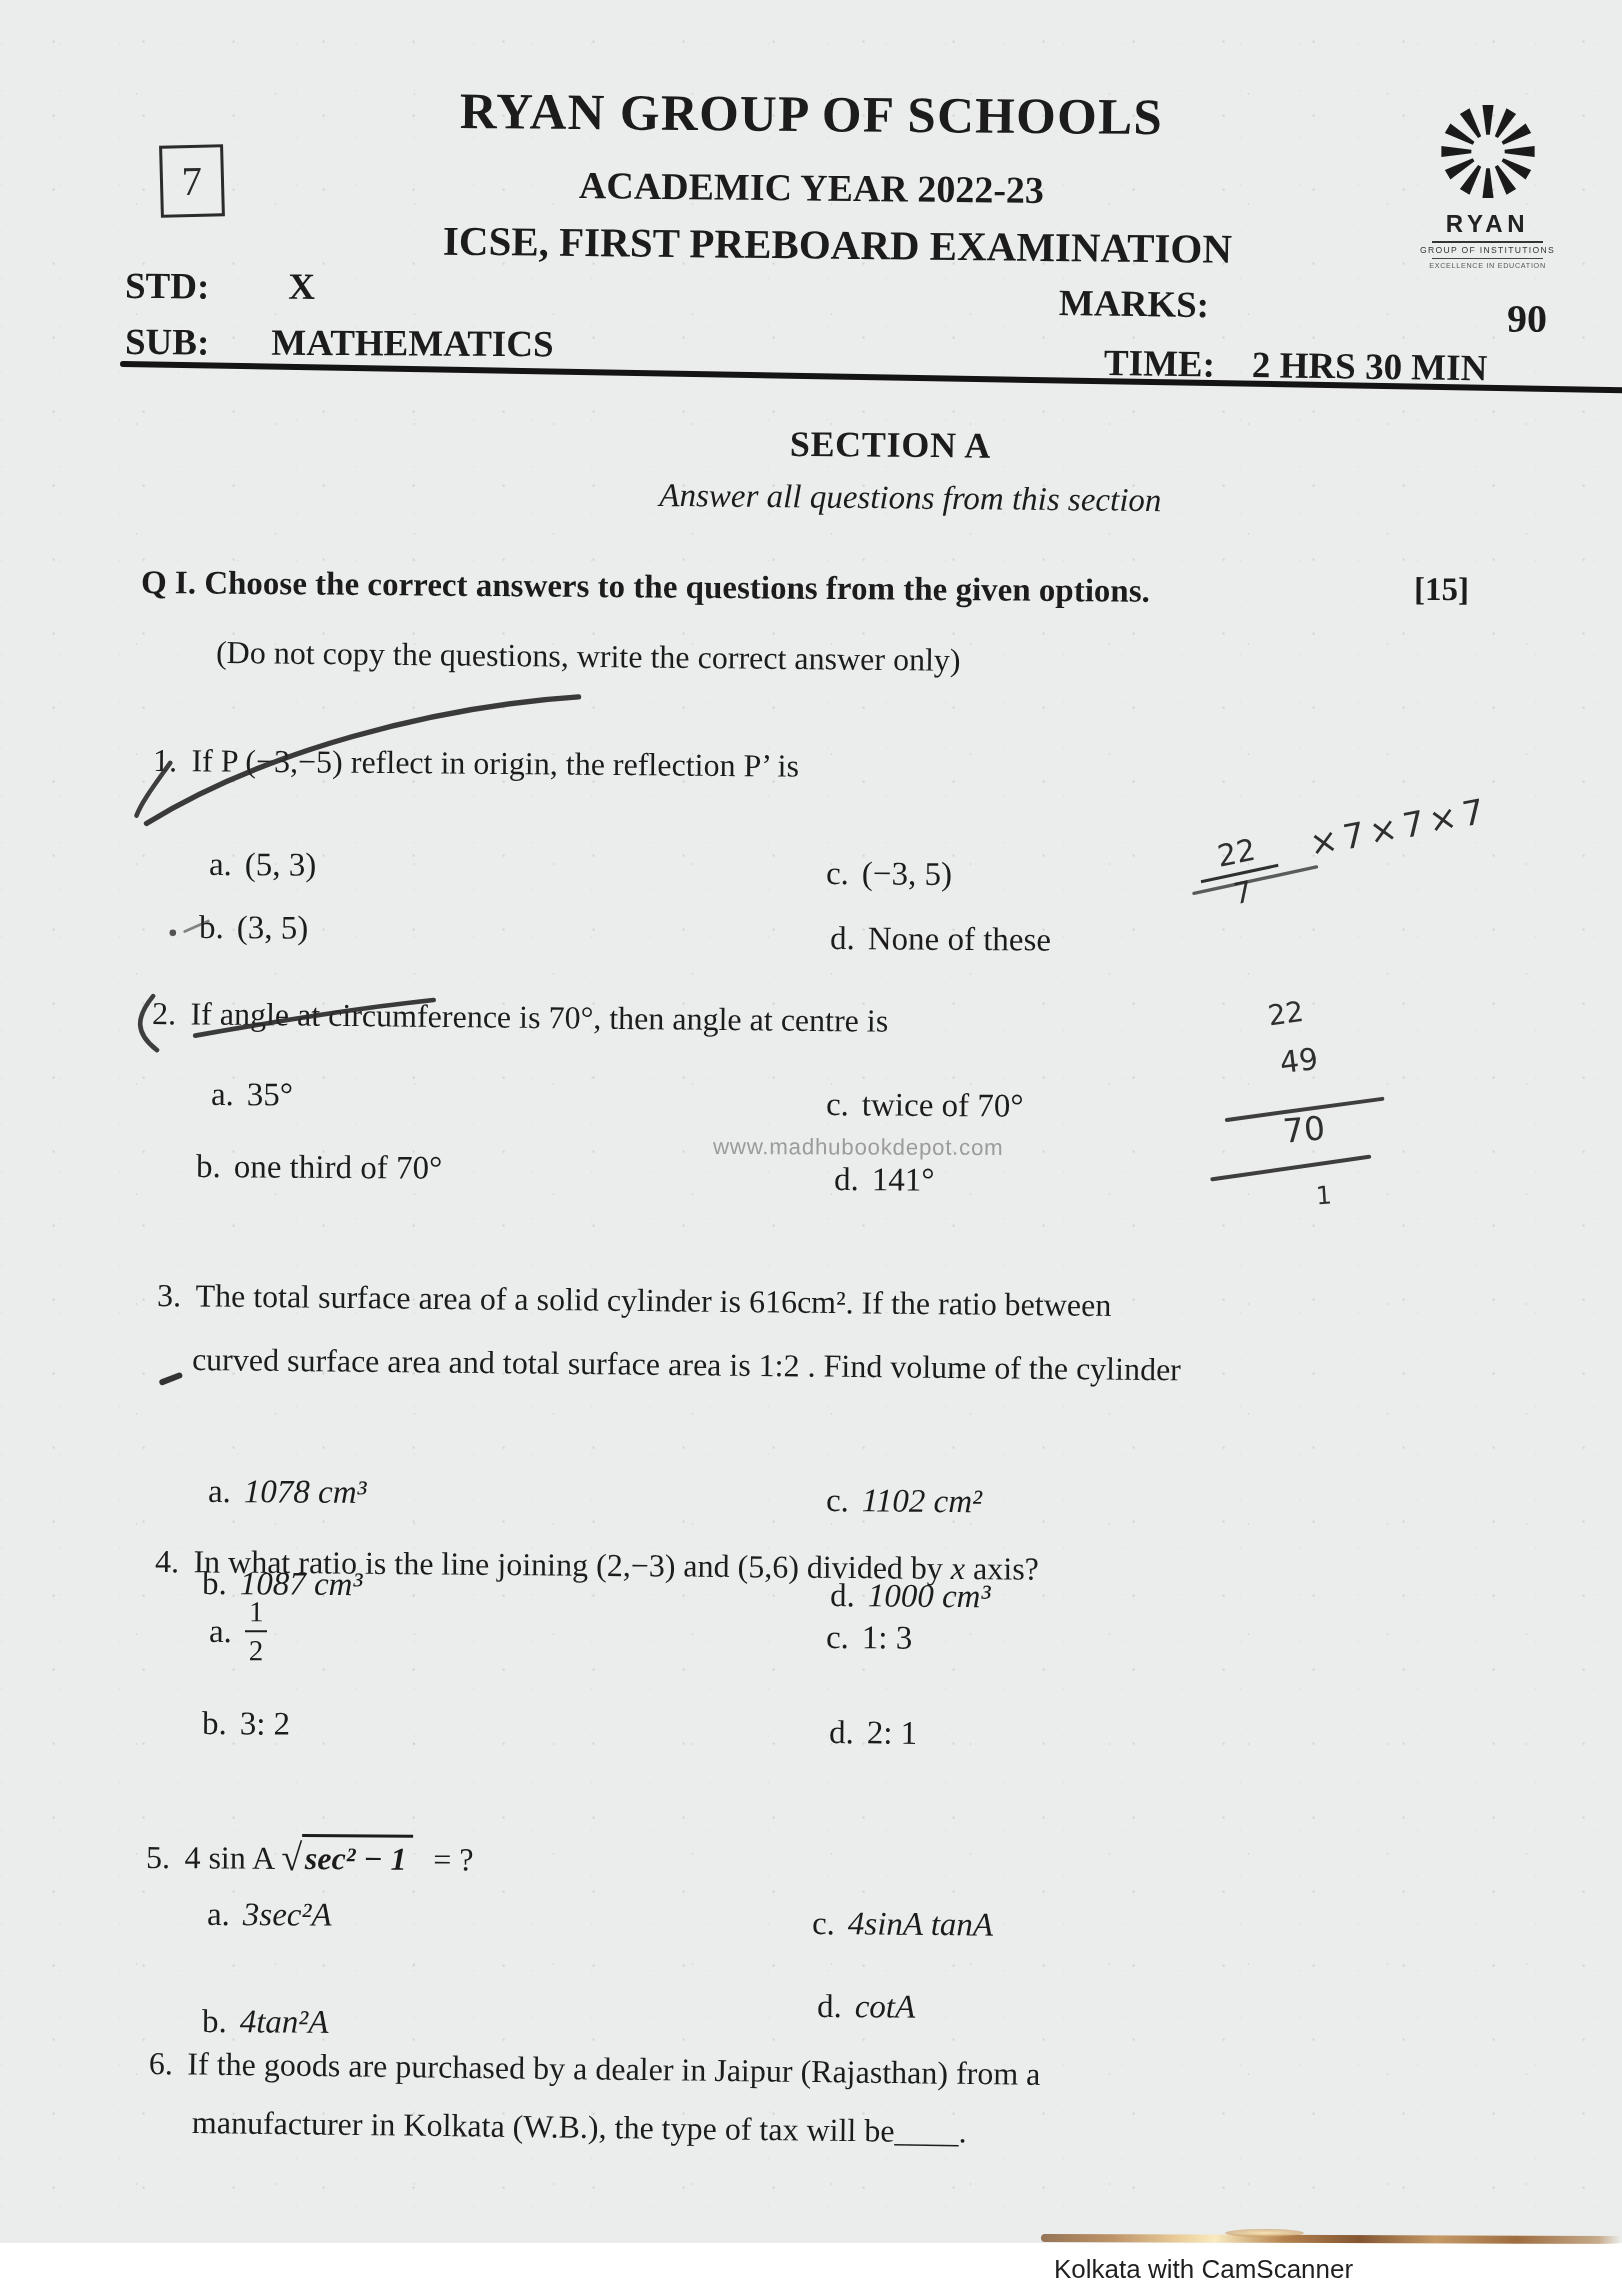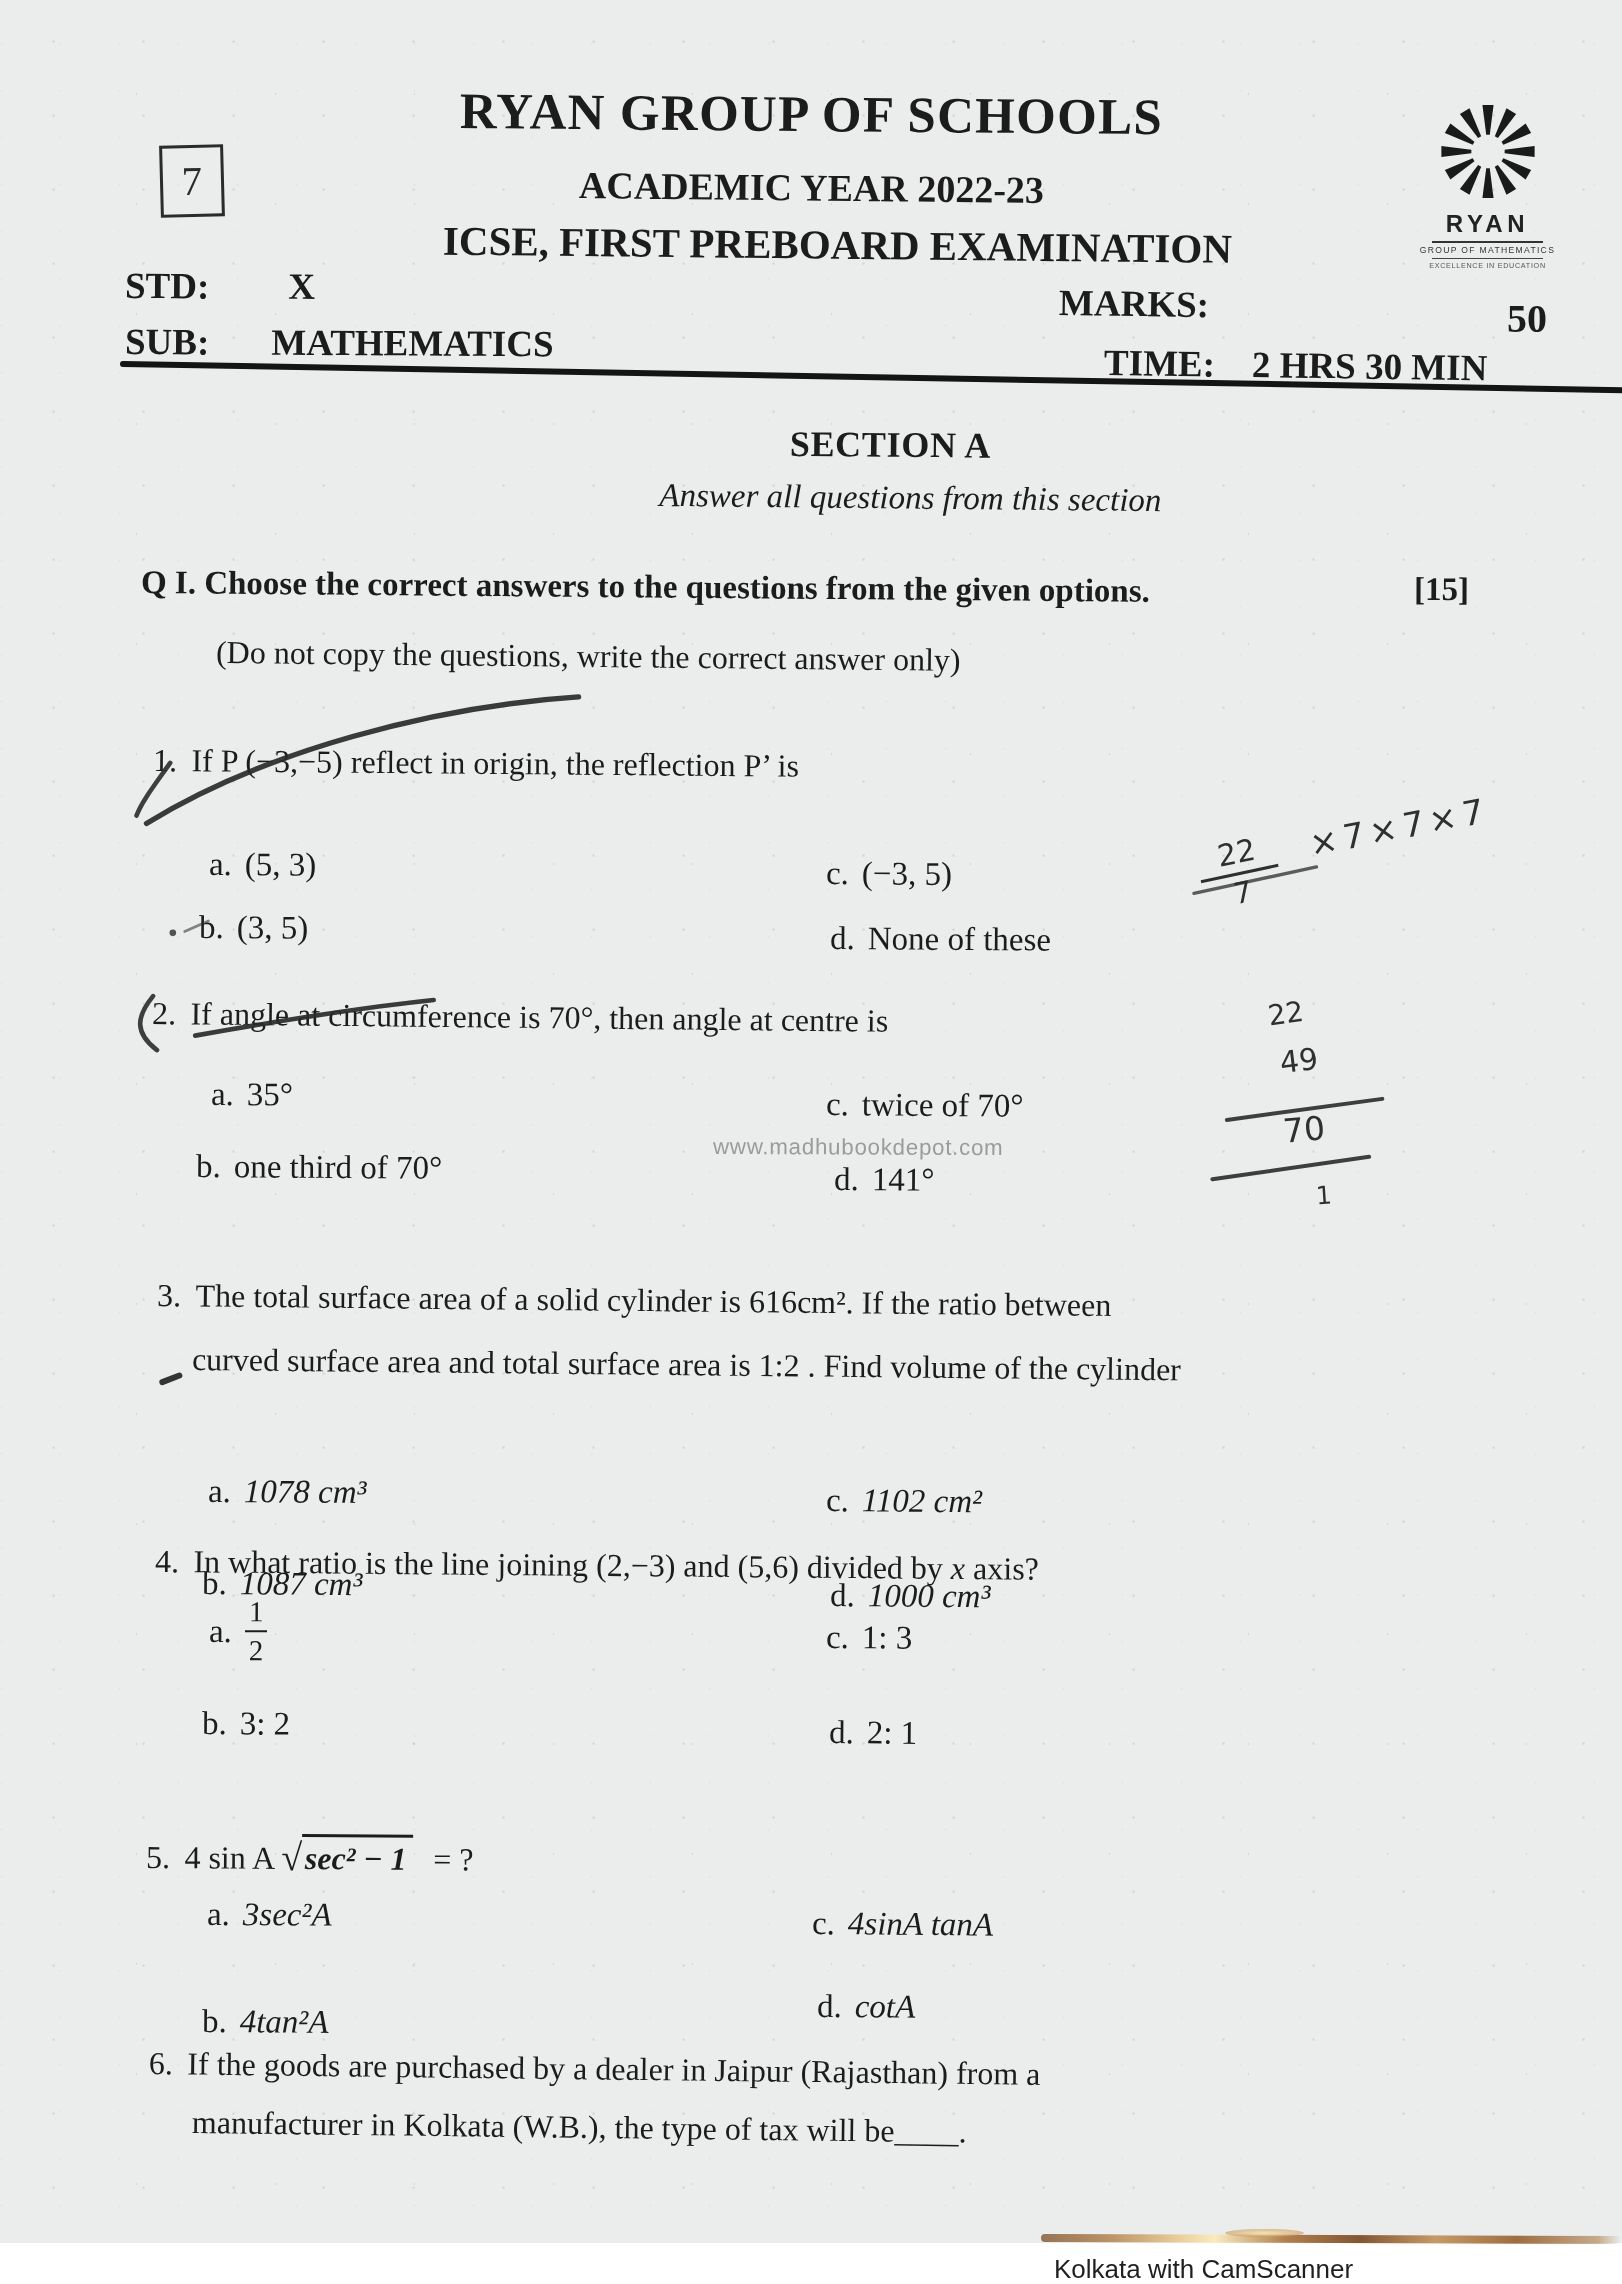--- a/index.html
+++ b/index.html
@@ -157,30 +157,30 @@
       <g transform="rotate(300)">
           <polygon points="-1.6,-15 1.6,-15 5,-42 -5,-42"></polygon>
         </g>
       <g transform="rotate(330)">
           <polygon points="-1.6,-15 1.6,-15 5,-42 -5,-42"></polygon>
         </g>
     </g>
   </svg>
   <div class="brand">RYAN</div>
   <div class="lline"></div>
-  <div class="sub1">GROUP OF MATHEMATICS</div>
+  <div class="sub1">GROUP OF INSTITUTIONS</div>
   <div class="lline2"></div>
   <div class="sub2">EXCELLENCE IN EDUCATION</div>
 </div>
 
 <div class="abs hline b r03" style="left:125px;top:264px;">
   <span>STD:</span><span class="gap"></span><span>X</span>
 </div>
 <div class="abs hline b r08" style="left:1059px;top:281px;">MARKS:</div>
-<div class="abs b" style="left:1507px;top:295px;font-size:40px;">50</div>
+<div class="abs b" style="left:1507px;top:295px;font-size:40px;">90</div>
 <div class="abs hline b r03" style="left:125px;top:320px;">
   <span>SUB:</span><span class="gap" style="width:62px;"></span><span>MATHEMATICS</span>
 </div>
 <div class="abs hline b r08" style="left:1104px;top:341px;">
   <span>TIME:</span><span style="display:inline-block;width:37px;"></span><span>2 HRS 30 MIN</span>
 </div>
 <div id="rule" class="abs"></div>
 
 <div class="abs ctr b r05" style="top:416px;font-size:36px;padding-left:79px;letter-spacing:0.7px;">SECTION A</div>
 <div class="abs ctr i r06" style="top:470px;font-size:33px;padding-left:99px;">Answer all questions from this section</div>

